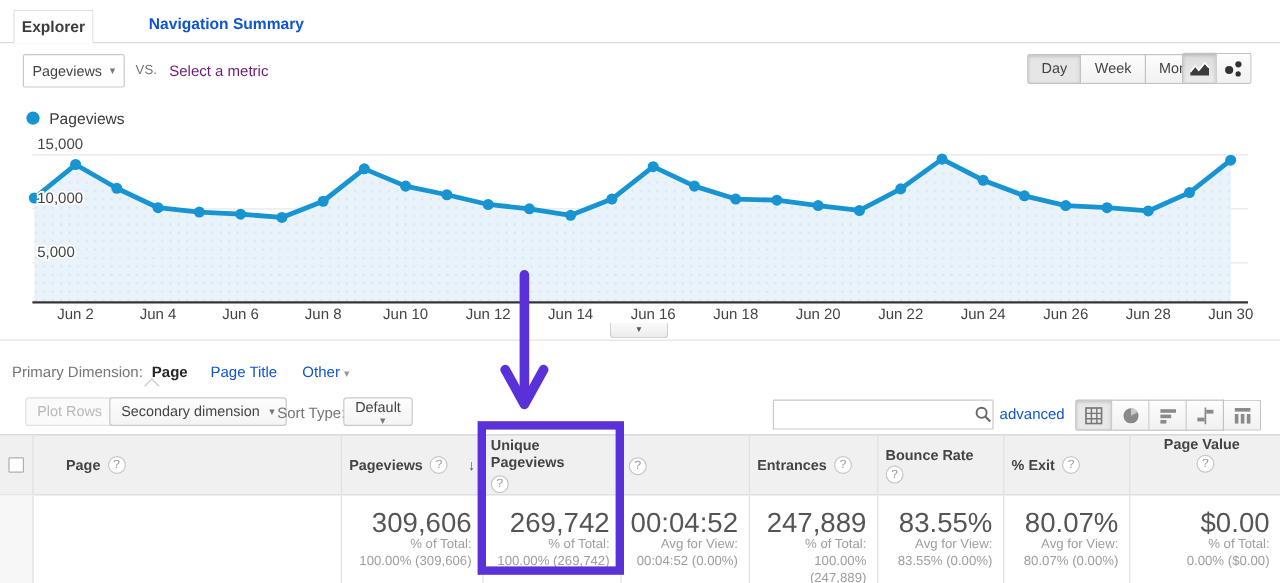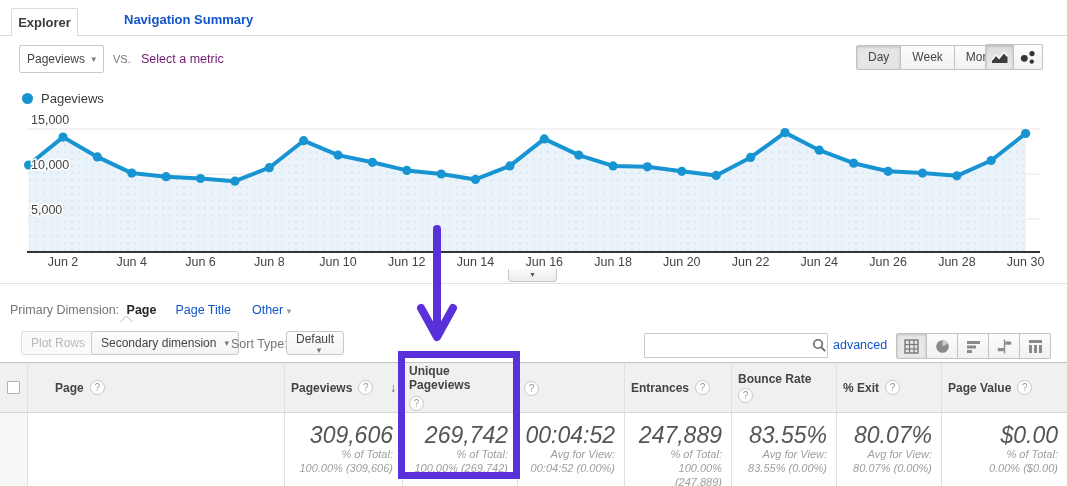--- a/index.html
+++ b/index.html
@@ -83,30 +83,30 @@
   .view-btn.active { background:#e8e8e8; box-shadow:inset 0 1px 3px rgba(0,0,0,.18); }
 
   
   .table { position:absolute; left:0; top:362px; width:1067px; border-top:1px solid #c2c2c2; }
   .tr { display:flex; width:1067px; }
   .thead { background:#f0f0f0; border-bottom:1px solid #d6d6d6; height:50px; }
   .tbody { background:#fff; height:74px; }
   .cell { border-right:1px solid #e0e0e0; height:100%; }
   .cell:last-child { border-right:none; }
   .c0 { width:28px; } .c1 { width:257px; } .c2 { width:118px; } .c3 { width:115px; }
-  .c4 { width:107px; } .c5 { width:107px; } .c6 { width:105px; } .c7 { width:105px; } .c8 { width:125px; }
+  .c4 { width:107px; } .c5 { width:107px; } .c6 { width:105px; } .c7 { width:105px; } .c8 { width:125px;flex-direction:column; }
   .th { display:flex; align-items:center; flex-wrap:wrap; align-content:center; row-gap:2px;
     padding:0 6px; font-size:12px; font-weight:bold; color:#444; cursor:pointer; }
   .th.page-th { padding-left:27px; }
   .th-label { margin-right:6px; }
   .help { width:15px; height:15px; border-radius:50%; border:1px solid #c7c7c7; background:#fff;
     color:#999; font-size:10px; font-weight:normal; text-align:center; line-height:13px; flex:0 0 auto; cursor:pointer; }
   .sort { margin-left:auto; color:#555; font-size:12px; font-weight:normal; }
   .wrap-break { flex-basis:100%; height:0; }
-  .td { text-align:right; padding:9px 9px 0 4px;font-style:italic; }
+  .td { text-align:right; padding:9px 9px 0 4px; }
   .td .big { font-size:23px; color:#555; line-height:1.15; }
   .td .sub { font-size:11px; color:#9e9e9e; line-height:1.25; }
   .checkbox-cell { display:flex; align-items:center; justify-content:center; background:#f0f0f0; }
   .tbody .checkbox-cell { background:#f7f7f7; }
   .checkbox { width:13px; height:13px; border:1px solid #b0b0b0; border-radius:1px; background:#fff; cursor:pointer; }
 
   
   .hl-box { position:absolute; left:398px; top:351px; width:122px; height:128px;
     border:7px solid #5a31d8; z-index:40; pointer-events:none; }
   #arrow-svg { position:absolute; left:416px; top:224px; z-index:41; pointer-events:none; }

